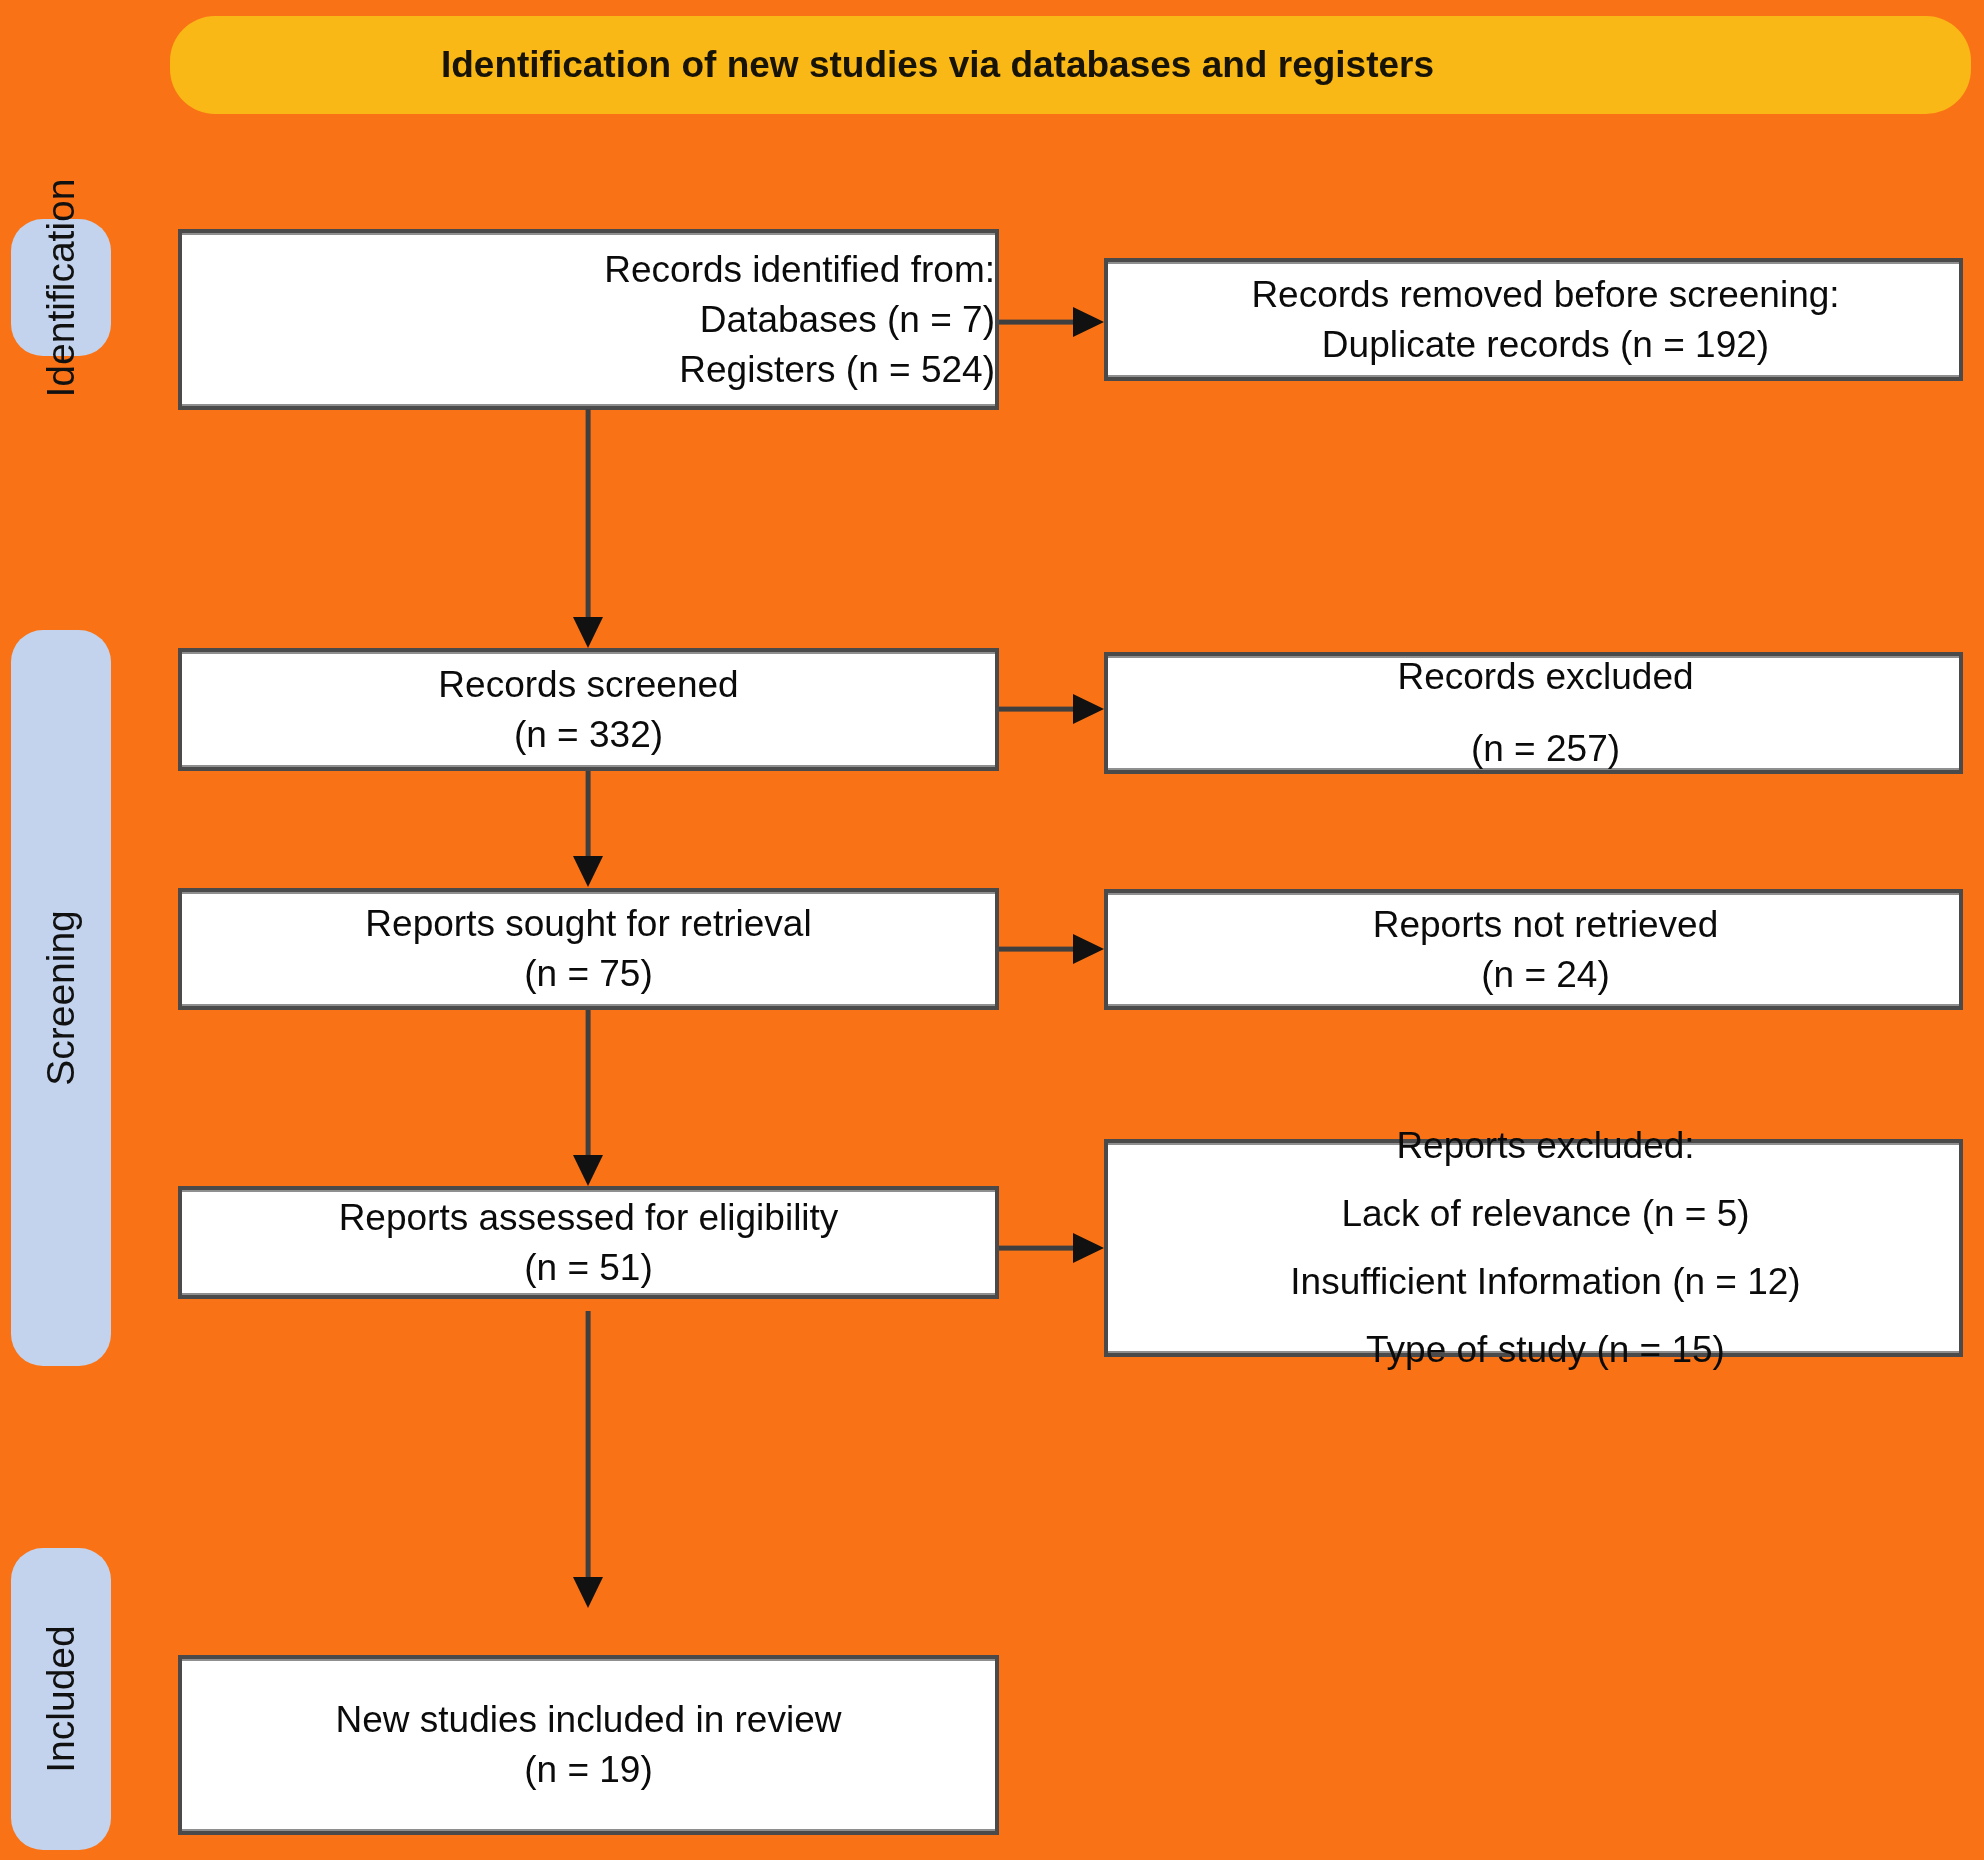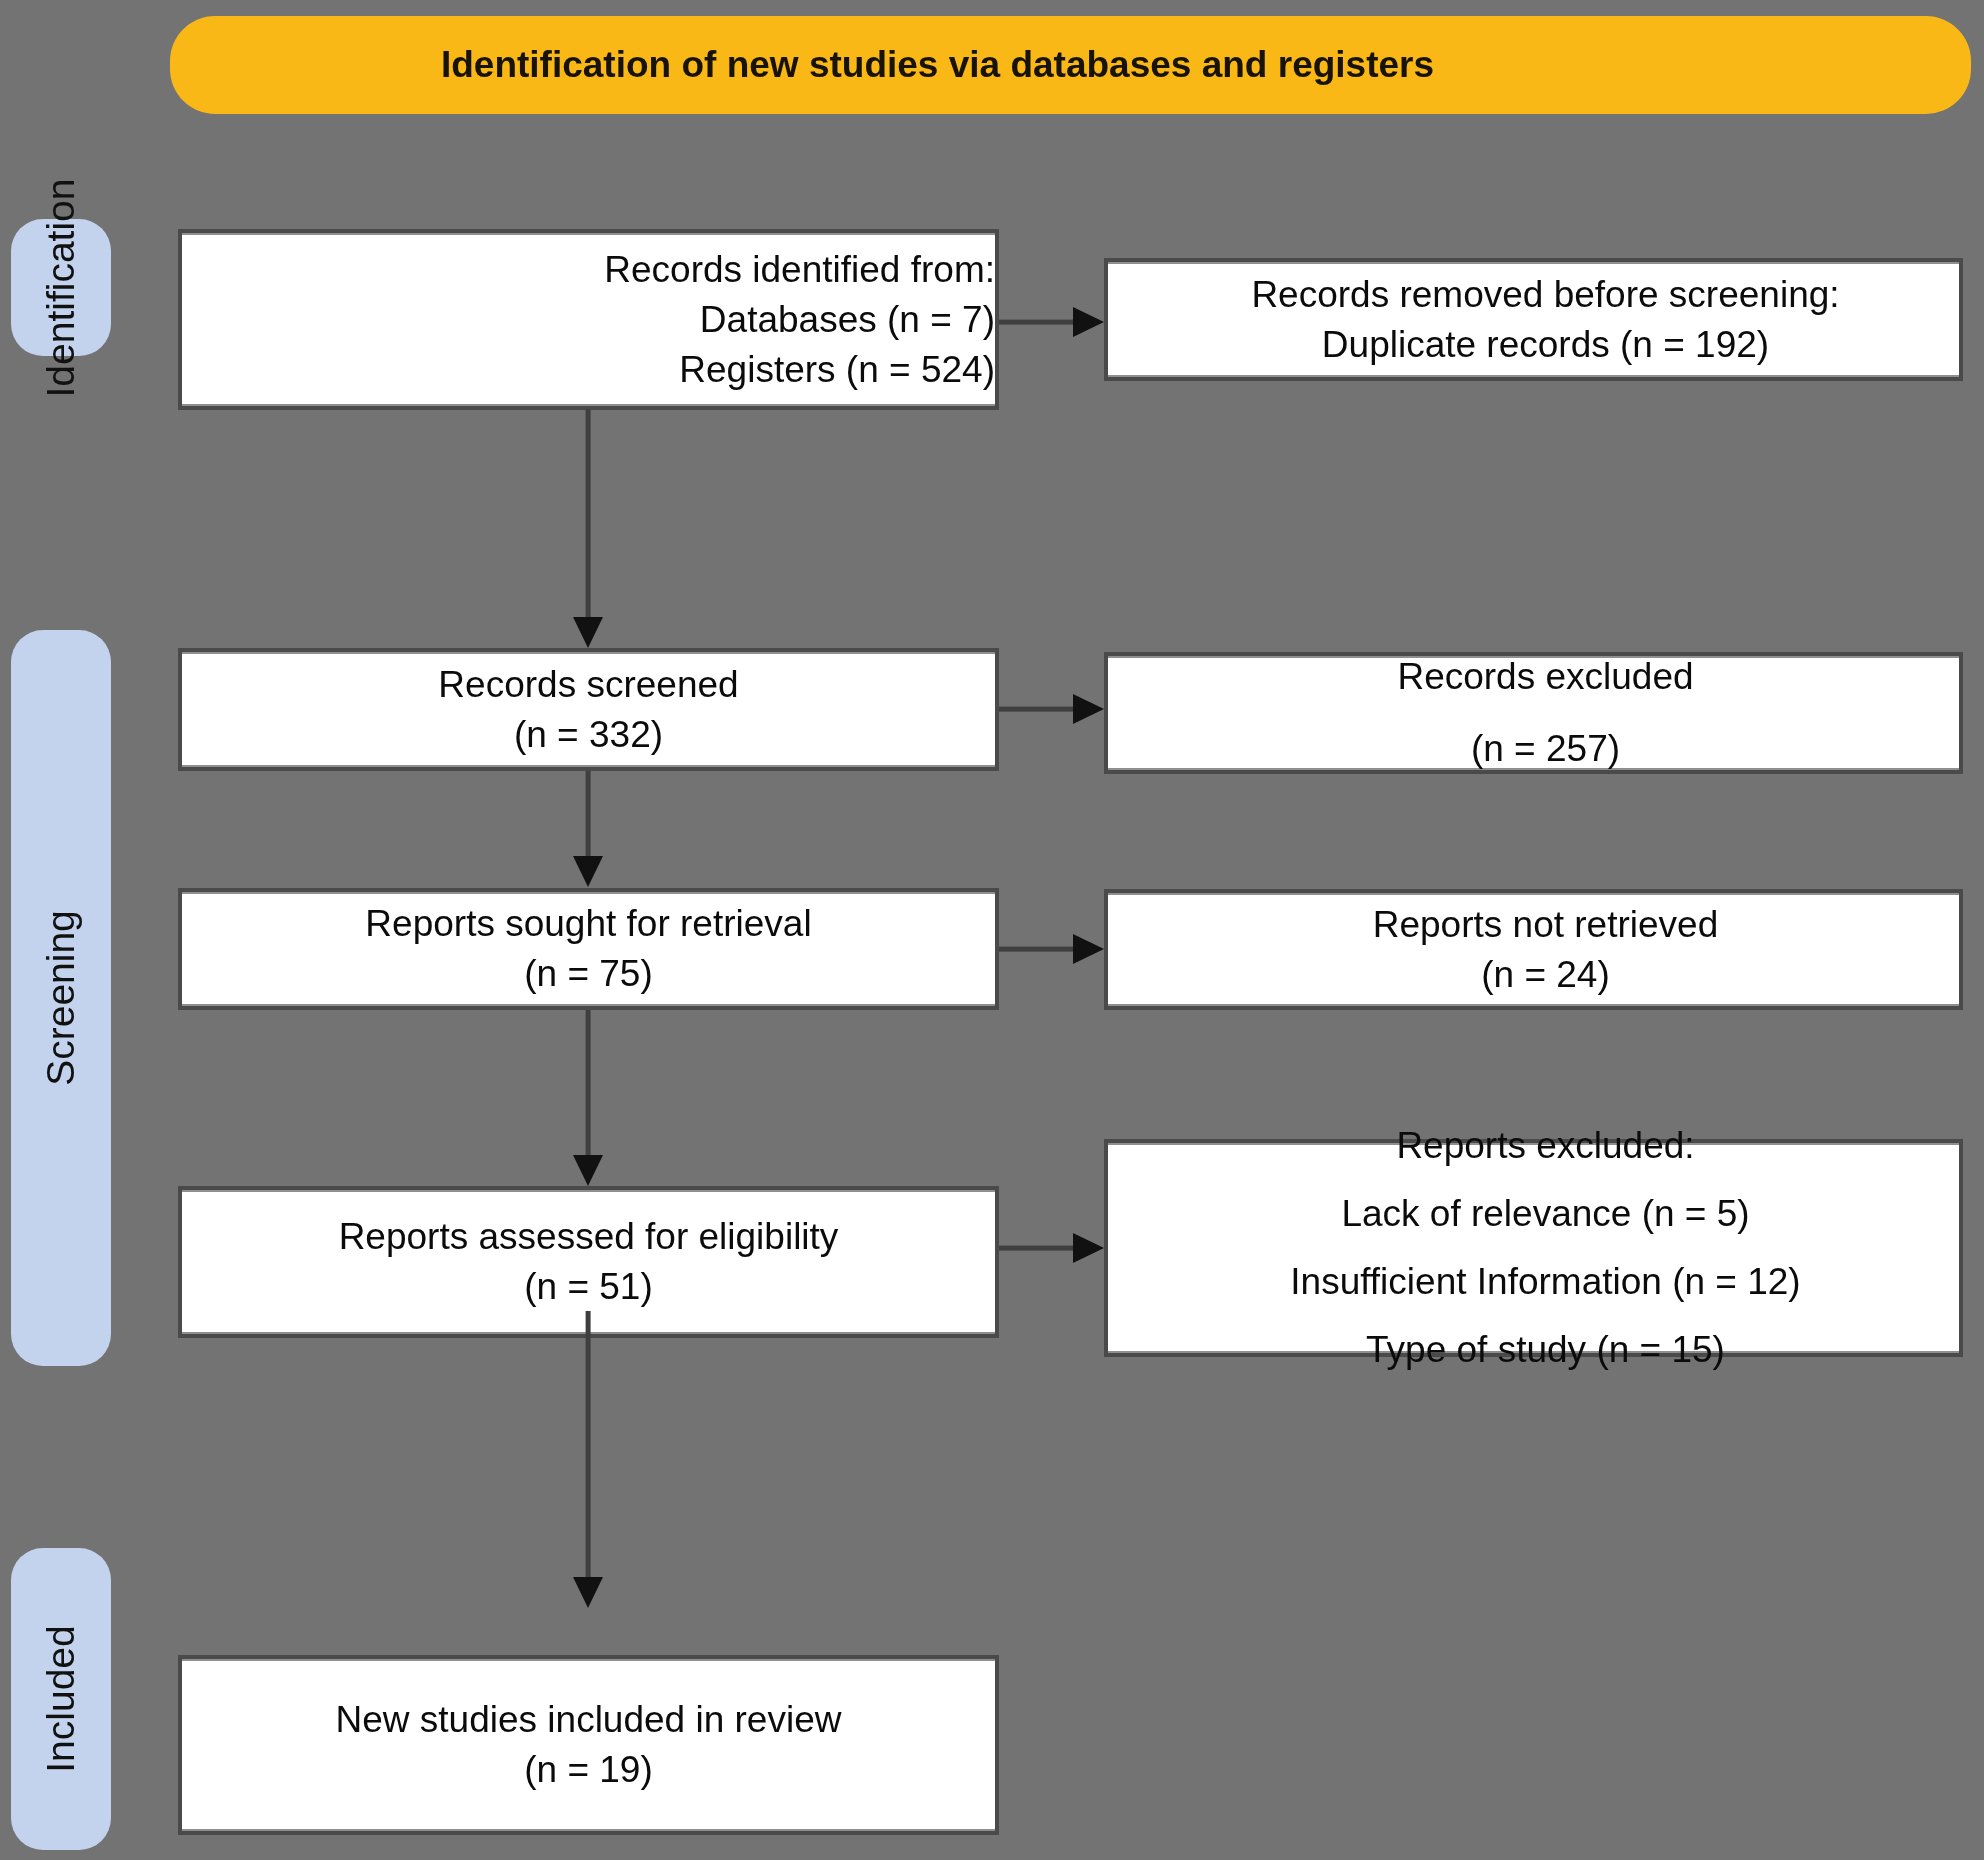--- a/index.html
+++ b/index.html
@@ -5,21 +5,21 @@
   html, body {
     margin: 0;
     padding: 0;
     background: #ffffff;
     font-family: "Liberation Sans", sans-serif;
   }
   .diagram {
     position: relative;
     width: 1985px;
     height: 1861px;
-    background: #737373;
+    background: #f97316;
     overflow: hidden;
   }
 
   
   .banner {
     position: absolute;
     left: 170px; top: 16px;
     width: 1801px; height: 98px;
     background: #FAB816;
     border-radius: 45px;
@@ -74,21 +74,21 @@
     font-size: 37px;
     line-height: 50px;
     color: #0b0b0b;
     white-space: nowrap;
   }
   .lcol { left: 178px;  width: 821px; }
   .rcol { left: 1104px; width: 859px; padding-left: 24px; }
   .b1 { top: 229px;  height: 181px; align-items: flex-end; }
   .b2 { top: 648px; height: 123px; }
   .b3 { top: 888px; height: 122px; }
-  .b4 { top: 1186px; height: 152px; }
+  .b4 { top: 1186px; height: 113px; }
   .b5 { top: 1608px; height: 180px; margin-top: 47px; }
   .r1 { top: 258px;  height: 123px; }
   .r2 { top: 652px; height: 122px; gap: 22px; }
   .r3 { top: 889px; height: 121px; }
   .r4 { top: 1139px; height: 218px; gap: 18px; }
 
   
   .varrow { position: absolute; left: 576px; width: 24.4px; }
   .va1 { top: 409px;  height: 239px; }
   .va2 { top: 771px; height: 116px; }

